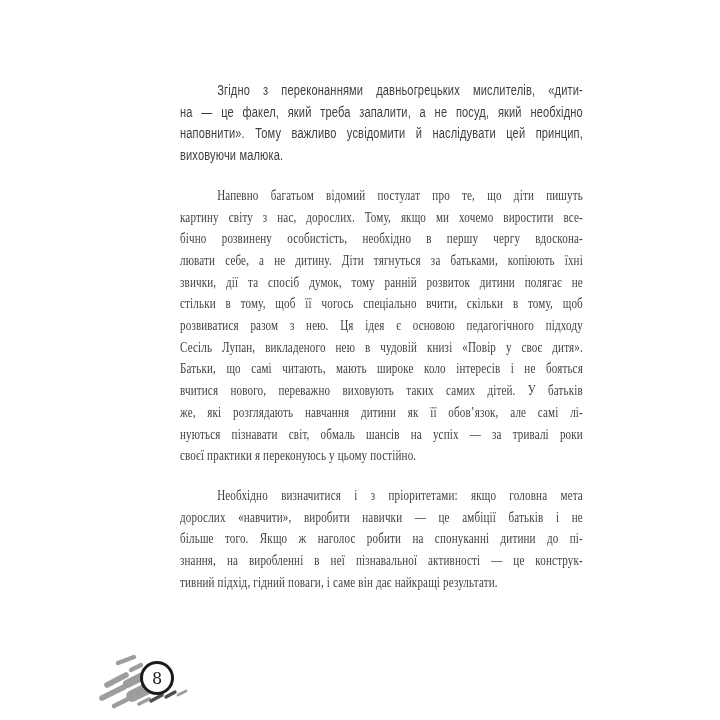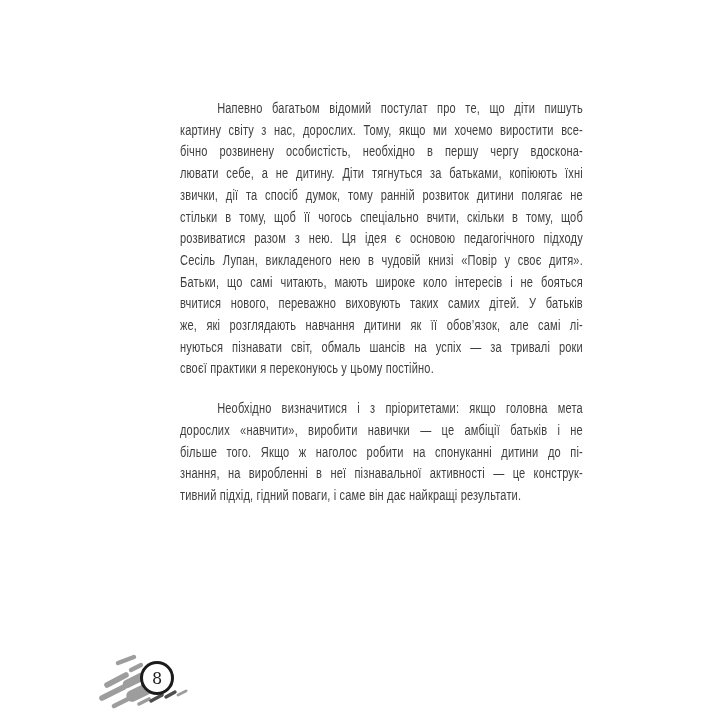--- a/index.html
+++ b/index.html
@@ -14,21 +14,21 @@
     width: 720px; height: 720px;
     background: var(--bg, #ffffff);
   }
   
   .text-block {
     position: absolute;
     left: 180px; top: 80px;
     width: 403px;
   }
   .paragraph { }
-  .paragraph.gap { margin-top: 18px; }
+  .paragraph.gap { margin-top: 18px; font-family: Liberation Serif, serif; }
   .line {
     width: 510px;
     transform: scaleX(0.79);
     transform-origin: left top;
     font-size: 14px;
     line-height: 21.7px;
     color: var(--text, #3f3f3f);
     text-align: justify;
     text-align-last: left;
     white-space: nowrap;
@@ -64,20 +64,26 @@
     line-height: 1;
     padding-top: 1px;
   }
 </style>
 </head>
 <body>
 
 <div class="page">
 
   <div class="text-block" id="text-block">
+      <div class="paragraph">
+        <div class="line first just">Згідно з переконаннями давньогрецьких мислителів, «дити-</div>
+        <div class="line just">на — це факел, який треба запалити, а не посуд, який необхідно</div>
+        <div class="line just">наповнити». Тому важливо усвідомити й наслідувати цей принцип,</div>
+        <div class="line">виховуючи малюка.</div>
+      </div>
       <div class="paragraph gap">
         <div class="line first just">Напевно багатьом відомий постулат про те, що діти пишуть</div>
         <div class="line just">картину світу з нас, дорослих. Тому, якщо ми хочемо виростити все-</div>
         <div class="line just">бічно розвинену особистість, необхідно в першу чергу вдоскона-</div>
         <div class="line just">лювати себе, а не дитину. Діти тягнуться за батьками, копіюють їхні</div>
         <div class="line just">звички, дії та спосіб думок, тому ранній розвиток дитини полягає не</div>
         <div class="line just">стільки в тому, щоб її чогось спеціально вчити, скільки в тому, щоб</div>
         <div class="line just">розвиватися разом з нею. Ця ідея є основою педагогічного підходу</div>
         <div class="line just">Сесіль Лупан, викладеного нею в чудовій книзі «Повір у своє дитя».</div>
         <div class="line just">Батьки, що самі читають, мають широке коло інтересів і не бояться</div>

